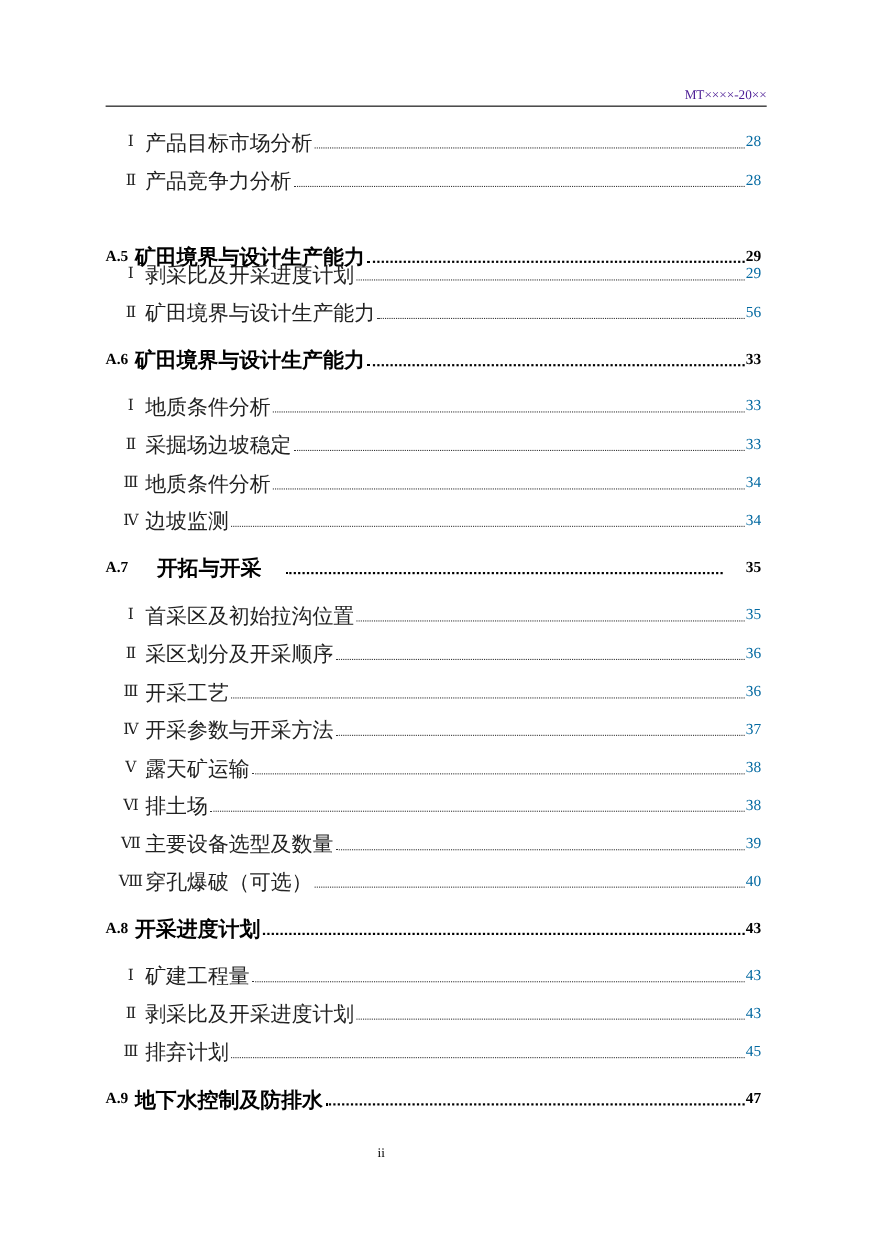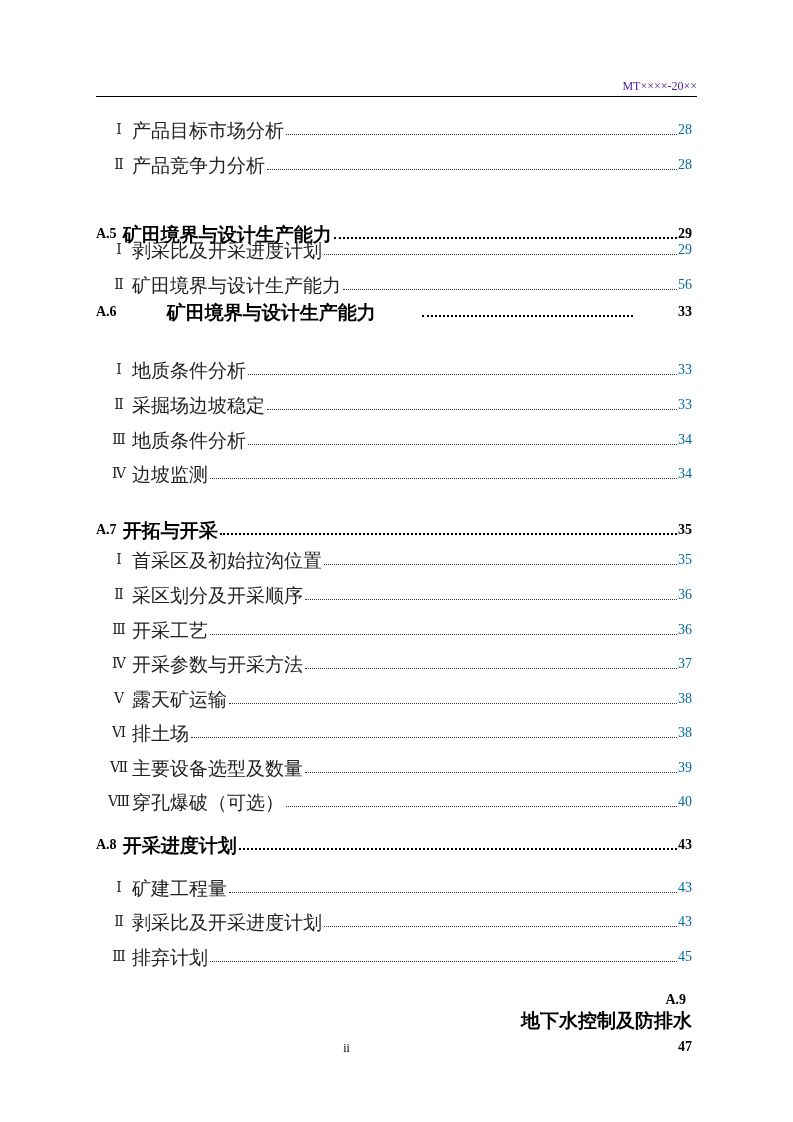--- a/index.html
+++ b/index.html
@@ -136,21 +136,21 @@
       <span class="title">剥采比及开采进度计划</span>
       <span class="leader"></span>
       <span class="page">29</span>
     </div>
     <div class="toc-row level-2" style="top: 275px;">
       <span class="roman">Ⅱ</span>
       <span class="title">矿田境界与设计生产能力</span>
       <span class="leader"></span>
       <span class="page">56</span>
     </div>
-    <div class="toc-row level-1" style="top: 302px; gap: 44px;">
+    <div class="toc-row level-1" style="top: 318px;">
       <span class="num">A.6</span>
       <span class="title">矿田境界与设计生产能力</span>
       <span class="leader"></span>
       <span class="page">33</span>
     </div>
     <div class="toc-row level-2" style="top: 360px;">
       <span class="roman">Ⅰ</span>
       <span class="title">地质条件分析</span>
       <span class="leader"></span>
       <span class="page">33</span>
@@ -166,21 +166,21 @@
       <span class="title">地质条件分析</span>
       <span class="leader"></span>
       <span class="page">34</span>
     </div>
     <div class="toc-row level-2" style="top: 464px;">
       <span class="roman">Ⅳ</span>
       <span class="title">边坡监测</span>
       <span class="leader"></span>
       <span class="page">34</span>
     </div>
-    <div class="toc-row level-1" style="top: 520px;">
+    <div class="toc-row level-1" style="top: 507px; gap: 20px;">
       <span class="num">A.7</span>
       <span class="title">开拓与开采</span>
       <span class="leader"></span>
       <span class="page">35</span>
     </div>
     <div class="toc-row level-2" style="top: 550px;">
       <span class="roman">Ⅰ</span>
       <span class="title">首采区及初始拉沟位置</span>
       <span class="leader"></span>
       <span class="page">35</span>
@@ -244,21 +244,21 @@
       <span class="title">剥采比及开采进度计划</span>
       <span class="leader"></span>
       <span class="page">43</span>
     </div>
     <div class="toc-row level-2" style="top: 947px;">
       <span class="roman">Ⅲ</span>
       <span class="title"> 排弃计划</span>
       <span class="leader"></span>
       <span class="page">45</span>
     </div>
-    <div class="toc-row level-1" style="top: 990px; flex-direction: column;">
+    <div class="toc-row level-1" style="top: 990px;">
       <span class="num">A.9</span>
       <span class="title">地下水控制及防排水</span>
       <span class="leader"></span>
       <span class="page">47</span>
     </div>
   </div>
 
 <div class="page-footer">ii</div>
 
 </body></html>

